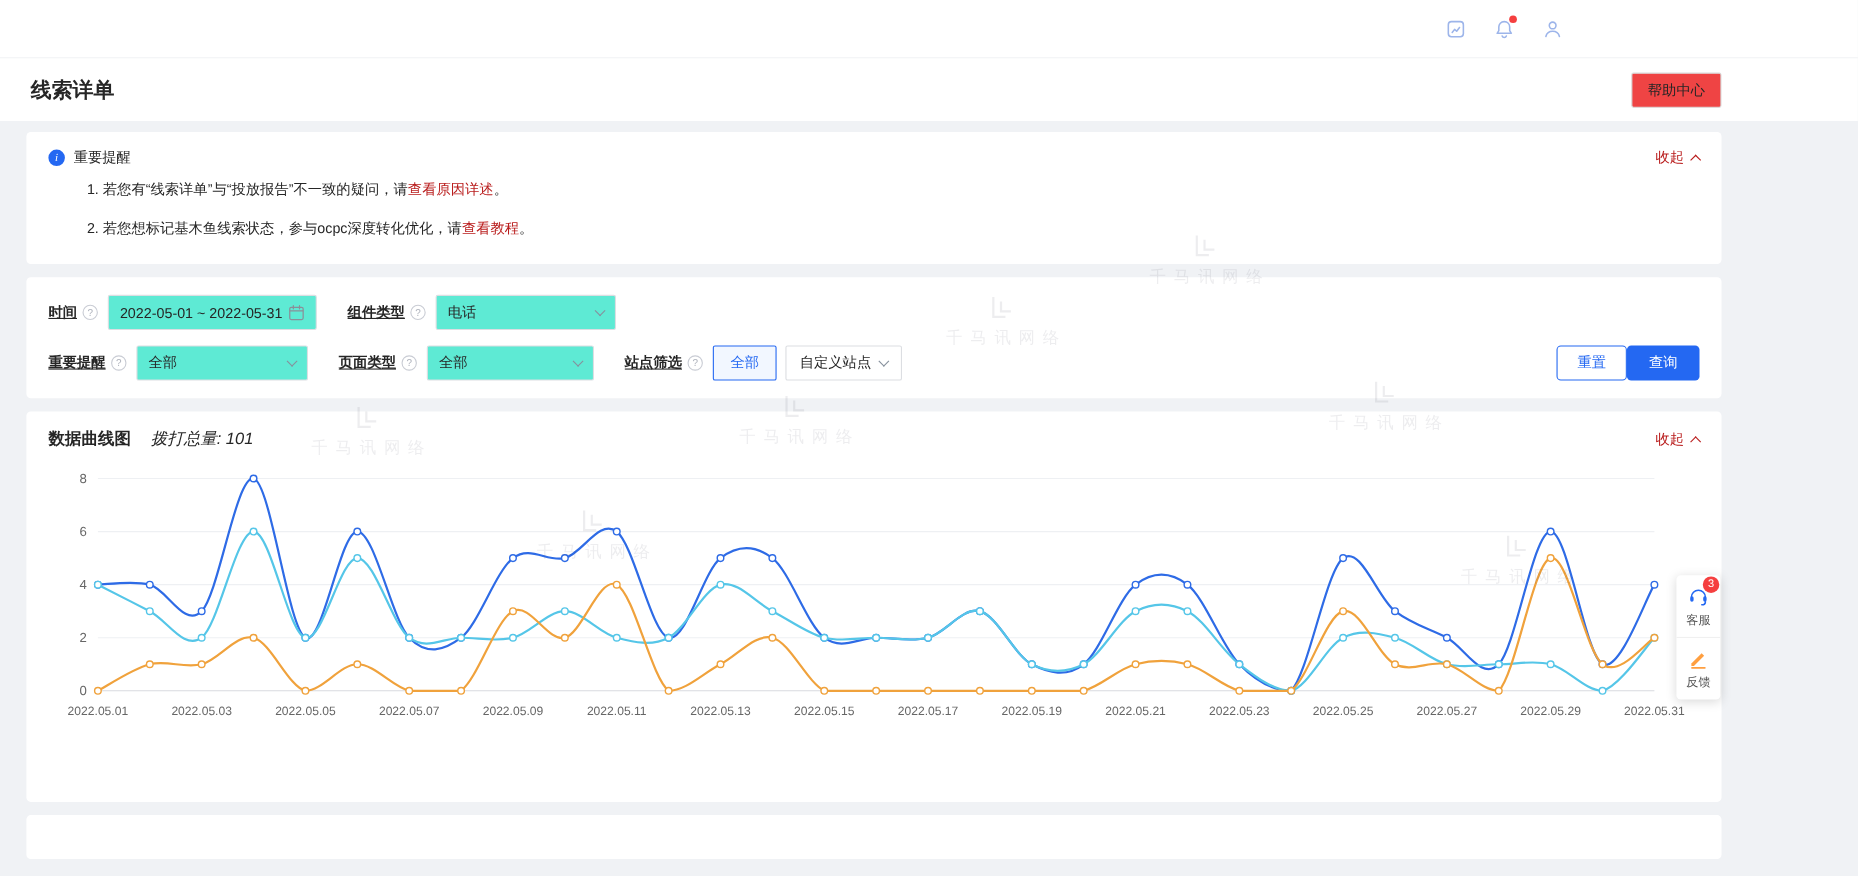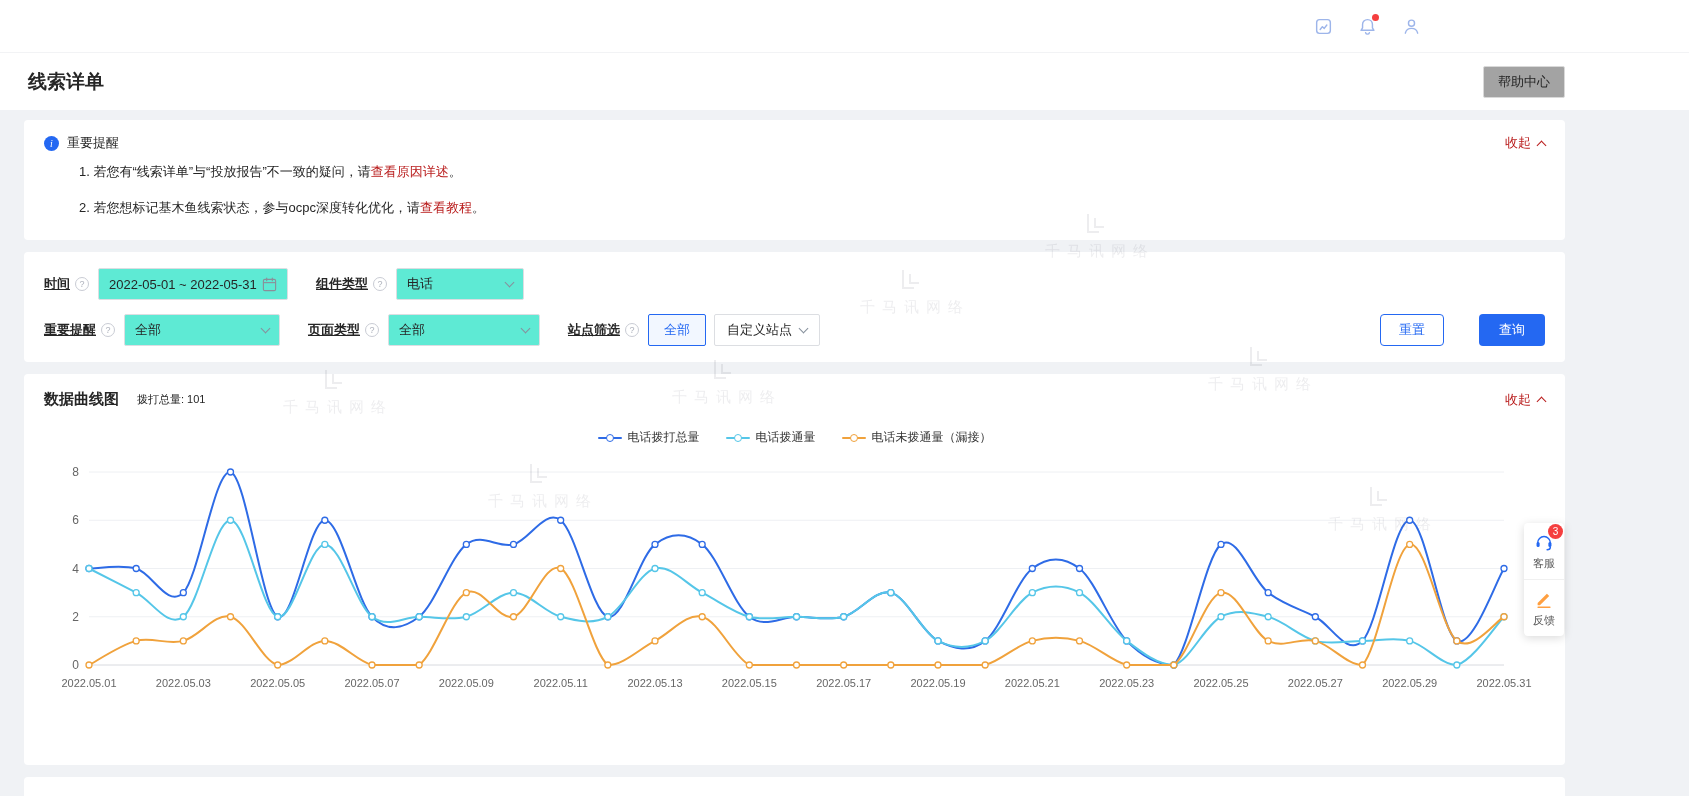--- a/index.html
+++ b/index.html
@@ -14,21 +14,21 @@
 
   
   .topbar { height:52px; background:#fff; display:flex; align-items:center; justify-content:flex-end; padding-right:262px; gap:12px; }
   .icon-btn { width:32px; height:32px; display:flex; align-items:center; justify-content:center; color:#9db5ea; position:relative; cursor:pointer; }
   .icon-btn svg { width:19px; height:19px; }
   .red-dot { position:absolute; top:4px; right:4px; width:7px; height:7px; border-radius:50%; background:#f53f3f; }
 
   
   .title-row { height:58px; background:#fff; border-top:1px solid #f2f3f5; display:flex; align-items:center; padding:0 124px 0 28px; }
   .page-title { font-size:19px; font-weight:700; color:#262626; }
-  .help-btn { margin-left:auto; background:#a3a3a3; border:1px solid #d9d9d9; border-radius:2px; padding:6px 14px; font-size:13px; color:#262626; cursor:pointer; }
+  .help-btn { margin-left:auto; background:#ef4444; border:1px solid #d9d9d9; border-radius:2px; padding:6px 14px; font-size:13px; color:#262626; cursor:pointer; }
 
   main { padding:10px 124px 0 24px; }
   .card { background:#fff; border-radius:4px; margin-bottom:12px; }
 
   
   .notice-card { padding:14px 20px 16px; }
   .notice-header { display:flex; align-items:center; font-size:13px; }
   .info-icon { width:15px; height:15px; border-radius:50%; background:#2468f2; color:#fff; display:inline-flex; align-items:center; justify-content:center; font-size:10px; font-family:"Liberation Serif", serif; font-style:italic; flex:0 0 auto; }
   .info-icon::after { content:"i"; }
   .notice-title { margin-left:8px; }
@@ -43,36 +43,36 @@
   .filter-row { display:flex; align-items:center; }
   .filter-row + .filter-row { margin-top:14px; }
   .f-label { font-size:13px; font-weight:700; color:#262626; white-space:nowrap;text-decoration:underline; }
   .help-icon { width:14px; height:14px; border:1px solid #c9ccd4; border-radius:50%; color:#aeb2bc; font-size:9px; display:inline-flex; align-items:center; justify-content:center; margin:0 9px 0 5px; cursor:pointer; flex:0 0 auto; }
   .help-icon::after { content:"?"; }
   .ctl { height:32px; border:1px solid #dcdee2; border-radius:2px; background:#5eead4; display:flex; align-items:center; font-size:13px; color:#262626; padding:0 10px; cursor:pointer; }
   .ctl .chev-down { margin-left:auto; color:#86909c; }
   .date-input { width:190px; }
   .cal-icon { margin-left:auto; color:#8a8f99; display:flex; }
   .cal-icon svg { width:15px; height:15px; }
-  .w-component { width:128px;align-items:center; }
+  .w-component { width:164px;align-items:center; }
   .w-channel { width:156px; }
   .w-pagetype { width:152px; }
   .gap { width:28px; flex:0 0 auto; }
   .seg-all { height:32px; padding:0 15px; border:1px solid #2468f2; border-radius:2px; background:#f2f7ff; color:#2468f2; font-size:13px; display:flex; align-items:center; cursor:pointer; }
   .seg-custom { height:32px; padding:0 12px; margin-left:8px; border:1px solid #dcdee2; border-radius:2px; background:#fff; color:#262626; font-size:13px; display:flex; align-items:center; gap:8px; cursor:pointer; }
   .seg-custom .chev-down { color:#86909c; }
-  .btns { margin-left:auto; display:flex; gap:24px; }
+  .btns { margin-left:auto; display:flex; gap:0; }
   .btn-reset { height:32px; padding:0 18px; border:1px solid #2468f2; border-radius:4px; background:#fff; color:#2468f2; font-size:13px; cursor:pointer; }
-  .btn-query { height:32px; padding:0 20px; border:none; border-radius:4px; background:#2468f2; color:#fff; font-size:13px; cursor:pointer;margin-left:11px; }
+  .btn-query { height:32px; padding:0 20px; border:none; border-radius:4px; background:#2468f2; color:#fff; font-size:13px; cursor:pointer; }
 
   
   .chart-card { padding:16px 20px 66px; }
   .chart-header { display:flex; align-items:center; }
   .chart-title { font-size:15px; font-weight:700; }
-  .chart-total { font-size:11px; margin-left:18px; }
+  .chart-total { font-size:15px; margin-left:18px;font-style:italic; }
   .legend { display:flex; justify-content:center; gap:26px; margin-top:20px; }
   .legend-item { display:flex; align-items:center; font-size:12px; color:#333; cursor:pointer; }
   .legend-marker { width:24px; height:2px; border-radius:1px; position:relative; margin-right:6px; }
   .legend-dot { position:absolute; left:8px; top:-3px; width:8px; height:8px; border:1.6px solid; border-radius:50%; background:#fff; }
   .chart-wrap { margin-top:14px; }
   .chart-wrap text { font-family:"Liberation Sans", sans-serif; }
 
   
   .float-panel { position:absolute; left:1524px; top:523px; width:40px; background:#fff; border-radius:4px; box-shadow:0 2px 10px rgba(0,0,0,.15); z-index:30; }
   .float-item { display:flex; flex-direction:column; align-items:center; padding:9px 0 8px; position:relative; cursor:pointer; }
@@ -191,40 +191,20 @@
 
   <section class="card chart-card">
     <div class="chart-header">
       <span class="chart-title">数据曲线图</span>
       <span class="chart-total">拨打总量: 101</span>
       <span class="collapse-link">
         <span>收起</span>
         <span class="chev-up"></span>
       </span>
     </div>
-    <div class="legend" id="legend">
-        <div class="legend-item">
-          <span class="legend-marker" style="background: rgb(46, 107, 230);">
-            <span class="legend-dot" style="border-color: rgb(46, 107, 230);"></span>
-          </span>
-          <span>电话拨打总量</span>
-        </div>
-        <div class="legend-item">
-          <span class="legend-marker" style="background: rgb(85, 198, 232);">
-            <span class="legend-dot" style="border-color: rgb(85, 198, 232);"></span>
-          </span>
-          <span>电话拨通量</span>
-        </div>
-        <div class="legend-item">
-          <span class="legend-marker" style="background: rgb(240, 162, 60);">
-            <span class="legend-dot" style="border-color: rgb(240, 162, 60);"></span>
-          </span>
-          <span>电话未拨通量（漏接）</span>
-        </div>
-      </div>
     <div class="chart-wrap">
       <svg id="chart-svg" width="1500" height="235">
           <line x1="45" x2="1460" y1="205" y2="205" stroke="#d8dadf" stroke-width="1"></line>
           <text x="35" y="209" text-anchor="end" fill="#666" font-size="12">0</text>
           <line x1="45" x2="1460" y1="156.75" y2="156.75" stroke="#eef0f3" stroke-width="1"></line>
           <text x="35" y="160.75" text-anchor="end" fill="#666" font-size="12">2</text>
           <line x1="45" x2="1460" y1="108.5" y2="108.5" stroke="#eef0f3" stroke-width="1"></line>
           <text x="35" y="112.5" text-anchor="end" fill="#666" font-size="12">4</text>
           <line x1="45" x2="1460" y1="60.25" y2="60.25" stroke="#eef0f3" stroke-width="1"></line>
           <text x="35" y="64.25" text-anchor="end" fill="#666" font-size="12">6</text>

